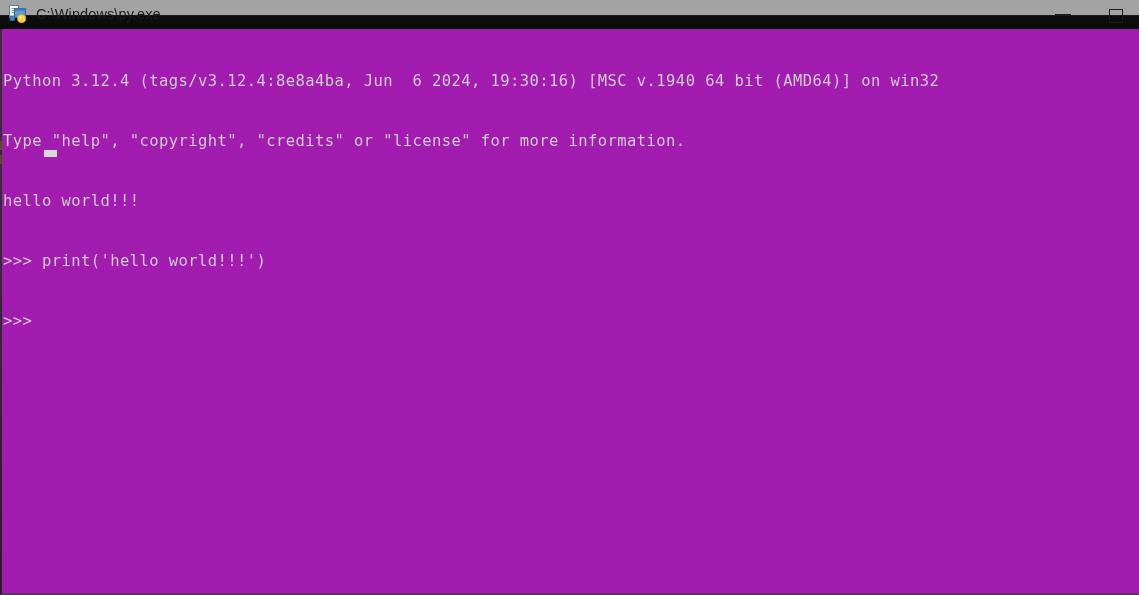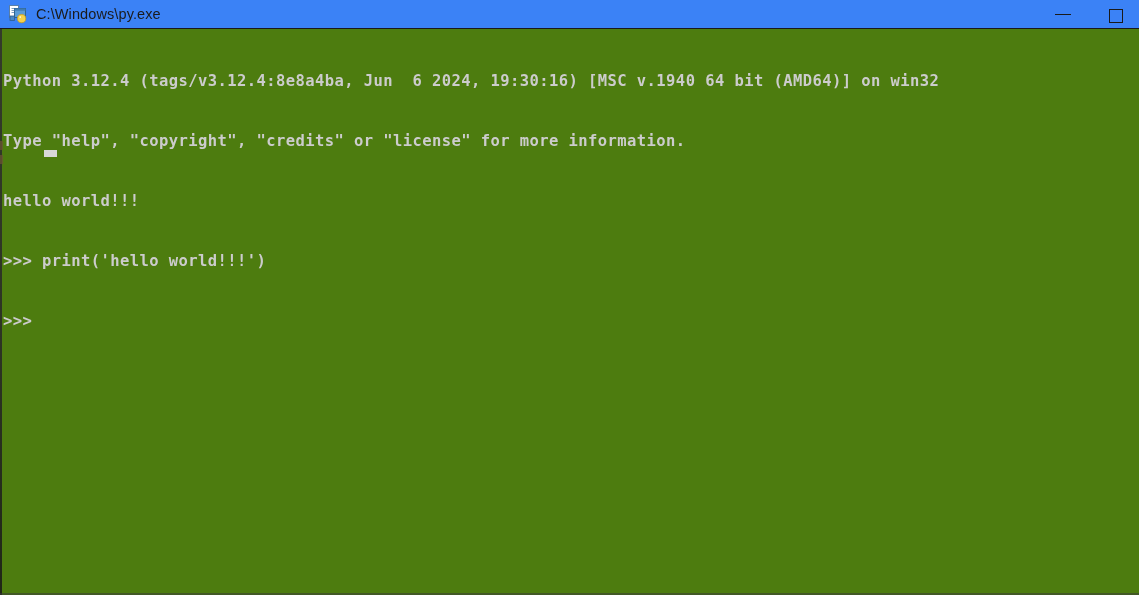--- a/index.html
+++ b/index.html
@@ -23,22 +23,22 @@
     background: #0c0c0c;
     overflow: hidden;
   }
 
   
   #titlebar {
     position: absolute;
     top: 0;
     left: 0;
     width: 1139px;
-    height: 29px;
-    background: #3b82f6;
+    height: 16px;
+    background: #a3a3a3;
     border-bottom: 1px solid #1a1a1a;
     box-sizing: border-box;
   }
 
   #title-left {
     position: absolute;
     left: 0px;
     top: 0px;
     height: 28px;
     display: flex;
@@ -95,23 +95,22 @@
     box-sizing: border-box;
   }
 
   
   #console {
     position: absolute;
     top: 29px;
     left: 0;
     width: 1139px;
     height: 566px;
-    background: #4d7c0f;
+    background: #a21caf;
     overflow: hidden;
-    font-weight: bold;
   }
 
   
   #left-border {
     position: absolute;
     left: 0px;
     top: 0px;
     width: 2px;
     height: 566px;
     background: linear-gradient(to bottom, #2f2f2f 0%, #272727 55%, #181818 100%);

